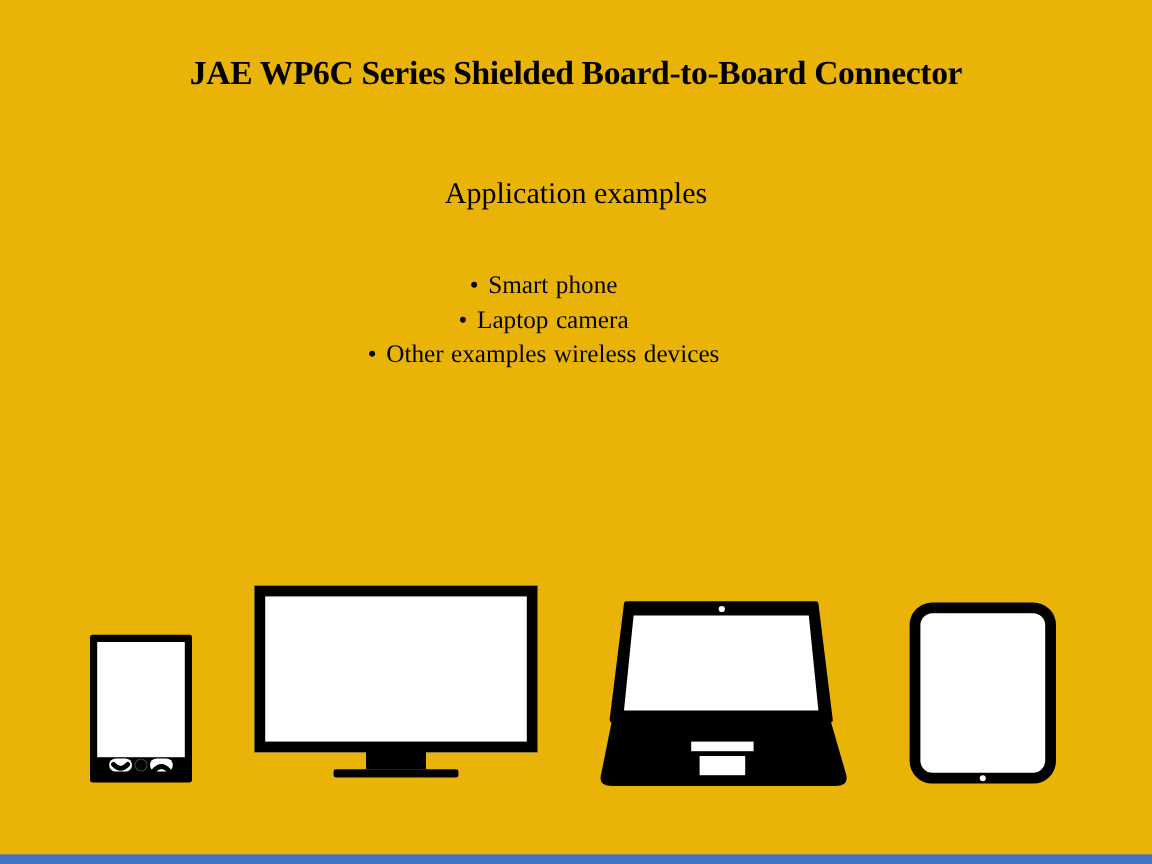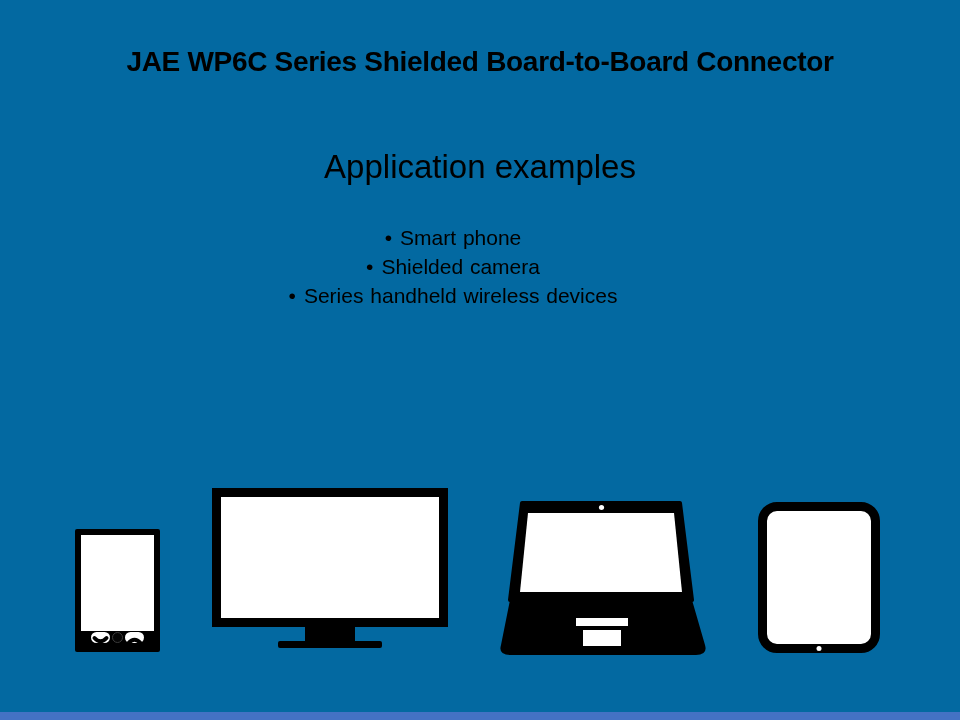--- a/index.html
+++ b/index.html
@@ -1,32 +1,32 @@
 <!DOCTYPE html>
 <html><head>
 <meta charset="utf-8">
 <style>
   html,body{margin:0;padding:0;background:#fff;}
   .slide{
     position:relative;
     width:960px;height:720px;
-    background:#0369a1;
+    background:#eab308;
     overflow:hidden;
-    font-family:Liberation Sans, sans-serif;
+    font-family:Liberation Serif, serif;
     color:#000;
   }
   .title{
     position:absolute;top:46px;left:0;width:960px;
     text-align:center;
     font-size:28px;font-weight:bold;letter-spacing:-0.3px;
   }
   .subtitle{
     position:absolute;top:148px;left:0;width:960px;
     text-align:center;
-    font-size:33px;font-weight:normal;
+    font-size:25px;font-weight:normal;
   }
   .bullets{
     position:absolute;top:223px;left:0;width:906px;
     text-align:center;
     font-size:21px;line-height:29px;
     word-spacing:1px;
   }
   .bullet-glyph{margin-right:8px;}
 
   
@@ -62,22 +62,22 @@
 <body>
 
 <div class="slide">
 
   <div class="title">JAE WP6C Series Shielded Board-to-Board Connector</div>
 
   <div class="subtitle">Application examples</div>
 
   <div class="bullets">
     <div><span class="bullet-glyph">•</span><span>Smart phone</span></div>
-    <div><span class="bullet-glyph">•</span><span>Shielded camera</span></div>
-    <div><span class="bullet-glyph">•</span><span>Series handheld wireless devices</span></div>
+    <div><span class="bullet-glyph">•</span><span>Laptop camera</span></div>
+    <div><span class="bullet-glyph">•</span><span>Other examples wireless devices</span></div>
   </div>
 
   <div class="icon phone">
     <div class="phone-screen"></div>
     <div class="phone-buttons">
       <span class="phone-pill">
         <svg width="19" height="11" viewBox="0 0 19 11">
             <path d="M3.5 3 Q9.5 9.5 15.5 3" stroke="#000" stroke-width="4" fill="none" stroke-linecap="round"></path>
           </svg>
       </span>

